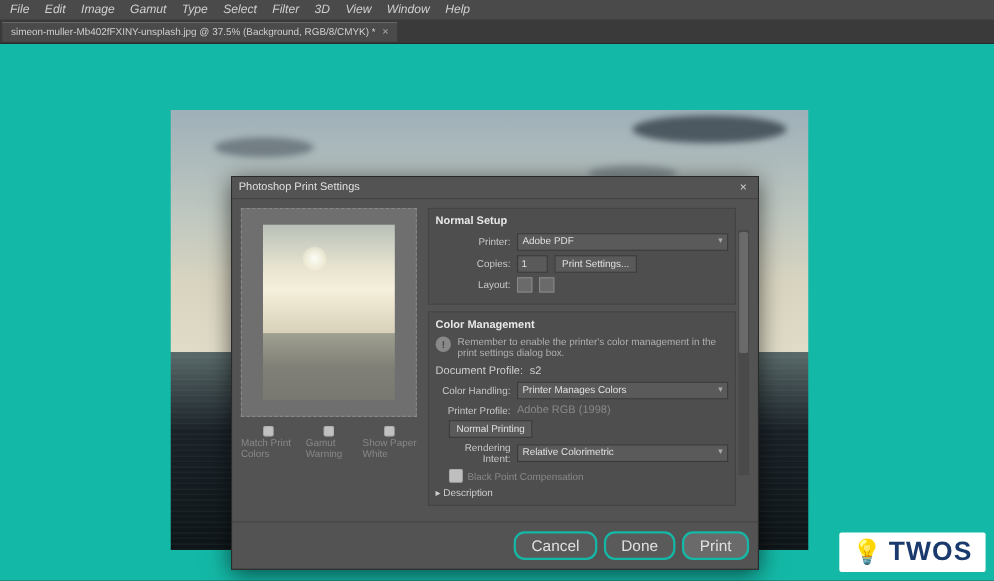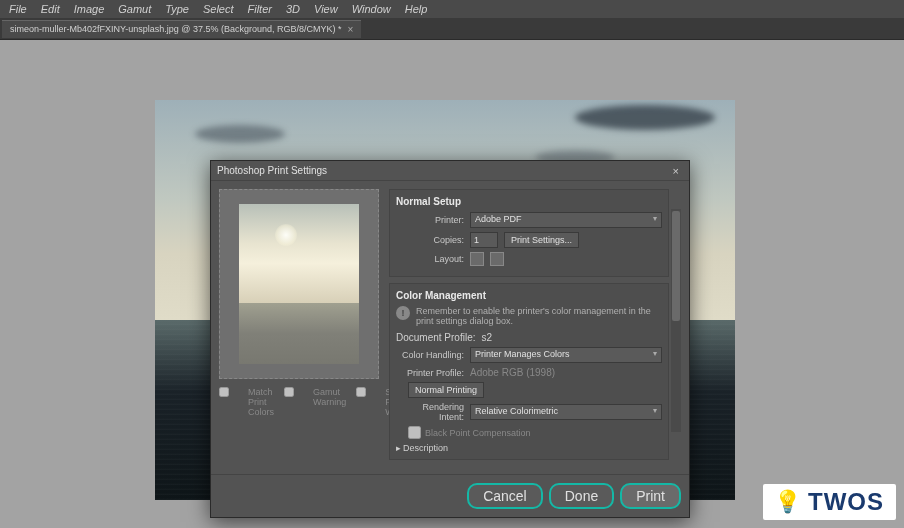--- a/index.html
+++ b/index.html
@@ -8,21 +8,21 @@
   
   .menubar { height: 18px; background: #4a4a4a; display: flex; align-items: center; padding-left: 2px; font-style: italic; }
   .menubar .menu-item { color: #d0d0d0; padding: 0 7px; font-size: 11px; cursor: default; }
   
   
   .tabbar { height: 22px; background: #3a3a3a; display: flex; align-items: center; border-bottom: 1px solid #2a2a2a; }
   .tab { background: #4a4a4a; color: #d0d0d0; padding: 3px 8px; font-size: 9px; margin-left: 2px; display: flex; align-items: center; gap: 6px; border-top: 1px solid #666; }
   .tab .close { color: #aaa; font-size: 10px; }
   
   
-  .canvas-area { position: relative; width: 100%; height: 488px; background: #a3a3a3; display: flex; justify-content: center; align-items: center; }
+  .canvas-area { position: relative; width: 100%; height: 488px; background: #14b8a6; display: flex; justify-content: center; align-items: center; }
   
   
   .bg-image { position: absolute; left: 155px; top: 60px; width: 580px; height: 400px; overflow: hidden; }
   .sky { width: 100%; height: 55%; background: linear-gradient(to bottom, #9eb0b8 0%, #c0c8c0 45%, #d8d4c0 70%, #e0dcc8 100%); position: relative; }
   .cloud { position: absolute; background: rgba(230,230,225,0.6); border-radius: 50%; filter: blur(3px); }
   .cloud.c1 { width: 140px; height: 25px; top: 5px; right: 20px; background: rgba(40,50,60,0.7); }
   .cloud.c2 { width: 90px; height: 18px; top: 25px; left: 40px; background: rgba(60,70,80,0.5); }
   .cloud.c3 { width: 60px; height: 12px; top: 70px; left: 100px; }
   .cloud.c4 { width: 80px; height: 15px; top: 50px; right: 120px; background: rgba(70,80,90,0.4); }
   .sea { width: 100%; height: 45%; background: linear-gradient(to bottom, #5a6a6a 0%, #1a2228 40%, #0e1518 100%); position: relative; }
@@ -36,21 +36,21 @@
   .dialog-body { display: flex; padding: 8px; gap: 10px; }
   
   
   .preview-pane { width: 160px; }
   .preview-box { width: 160px; height: 190px; background: #6f6f6f; display: flex; align-items: center; justify-content: center; position: relative; border: 1px dashed #888; }
   .preview-img { width: 120px; height: 160px; position: relative; overflow: hidden; }
   .preview-sky { width: 100%; height: 62%; background: linear-gradient(to bottom, #b8c0b8 0%, #e8e4d0 40%, #f5f0dc 60%, #d8d0b8 100%); position: relative; }
   .preview-sun { position: absolute; left: 30%; top: 20%; width: 22px; height: 22px; background: radial-gradient(circle, rgba(255,255,250,0.95) 0%, rgba(248,244,220,0.5) 60%, transparent 80%); border-radius: 50%; }
   .preview-sea { width: 100%; height: 38%; background: linear-gradient(to bottom, #a0a090 0%, #808078 50%, #787870 100%); }
   .preview-options { display: flex; gap: 10px; margin-top: 8px; font-size: 9px; color: #888; }
-  .preview-options label { display: flex; align-items: flex-start; gap: 19px; }
+  .preview-options label { display: flex; align-items: center; gap: 0; flex-direction: column; }
   .preview-options input { width: 10px; height: 10px; }
   
   
   .settings-pane { flex: 1; font-size: 10px; color: #d0d0d0; }
   .section { border: 1px solid #444; padding: 6px; margin-bottom: 6px; background: #4e4e4e; }
   .section-title { font-weight: bold; margin-bottom: 5px; font-size: 10px; color: #e8e8e8; }
   .row { display: flex; align-items: center; margin-bottom: 4px; gap: 6px; }
   .row-label { width: 68px; text-align: right; font-size: 9px; color: #c8c8c8; }
   .dropdown { flex: 1; background: #5a5a5a; border: 1px solid #3a3a3a; color: #e0e0e0; font-size: 9px; padding: 1px 4px; height: 16px; position: relative; }
   .dropdown::after { content: '▾'; position: absolute; right: 4px; font-size: 8px; color: #aaa; }

